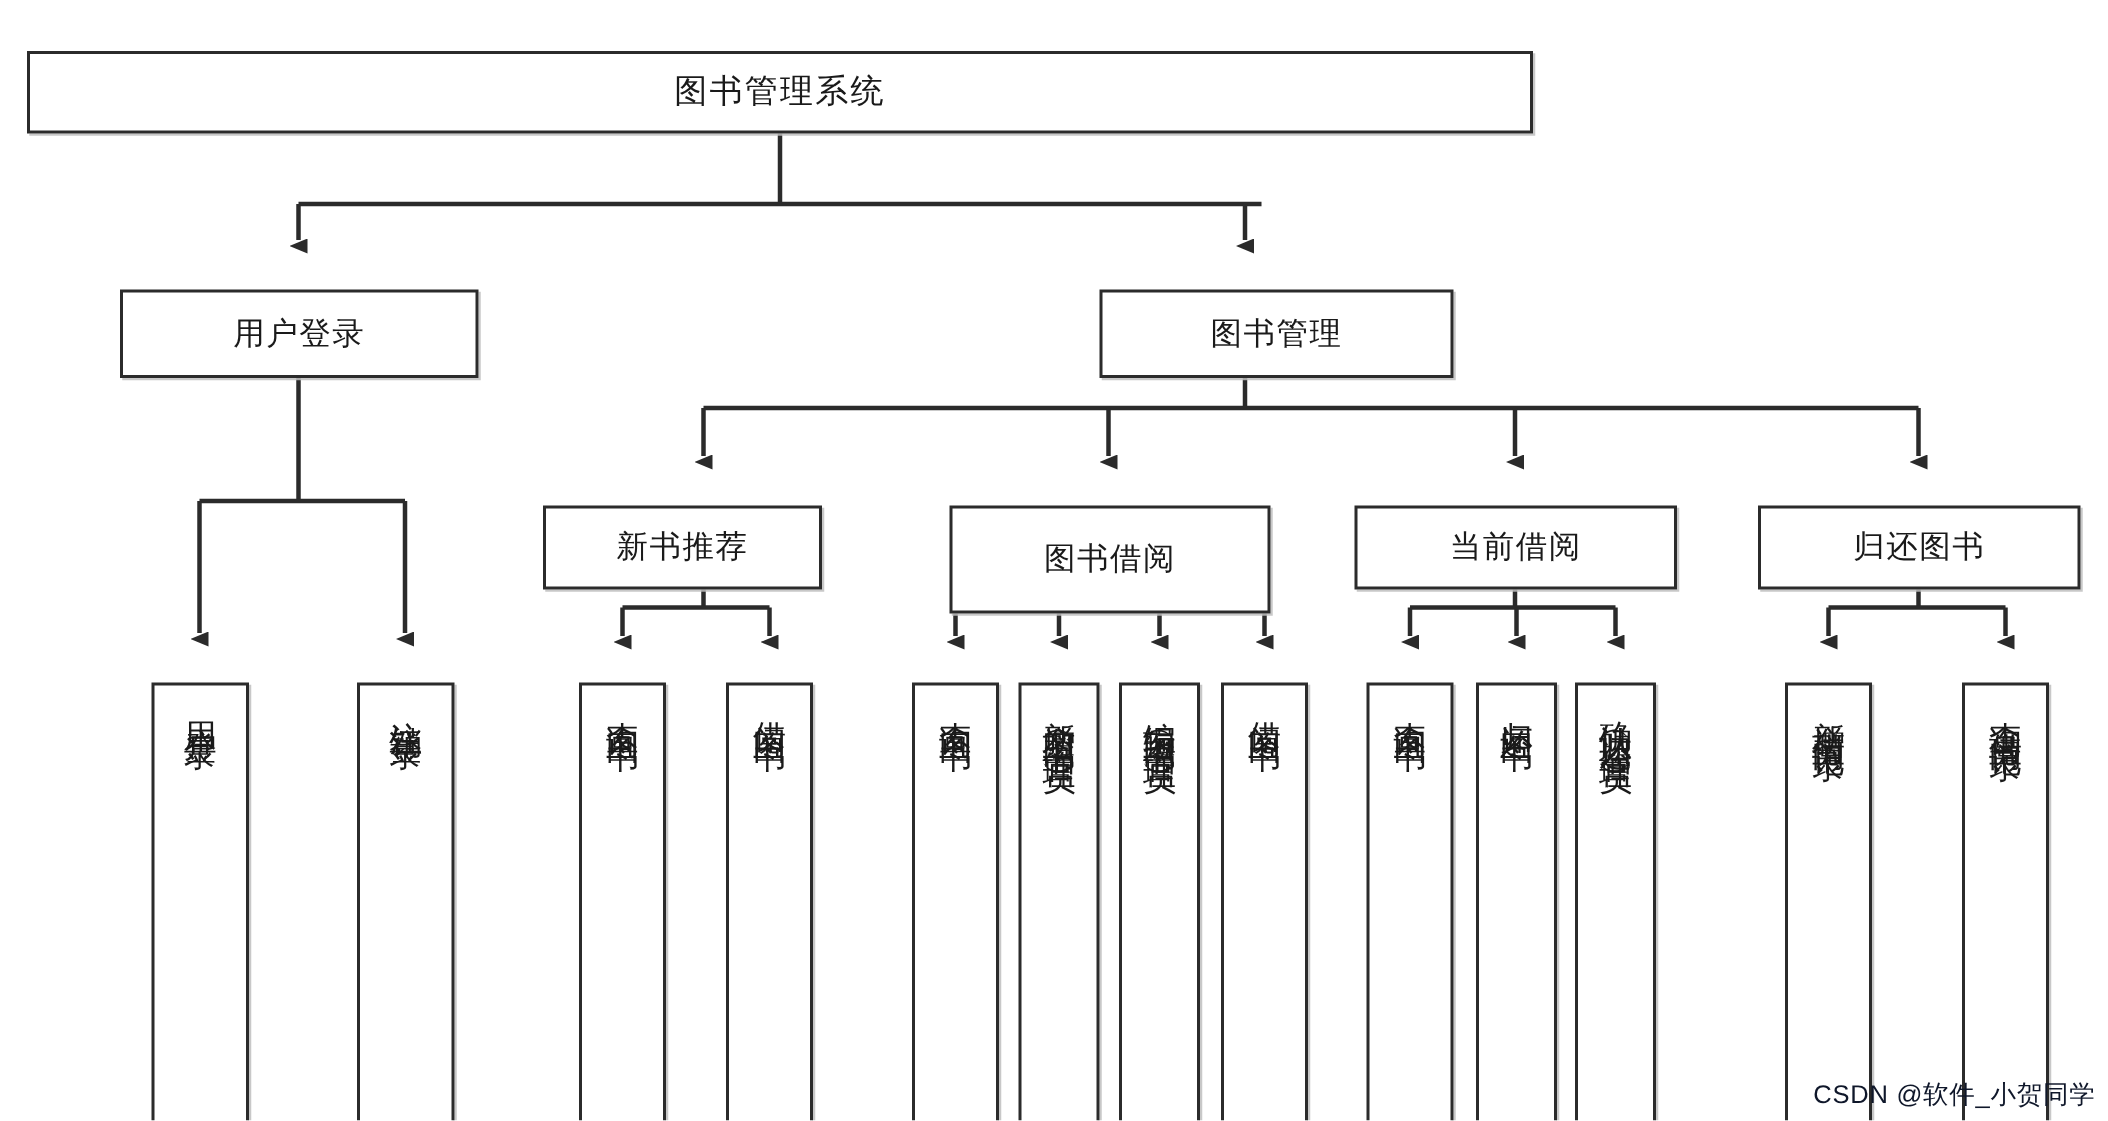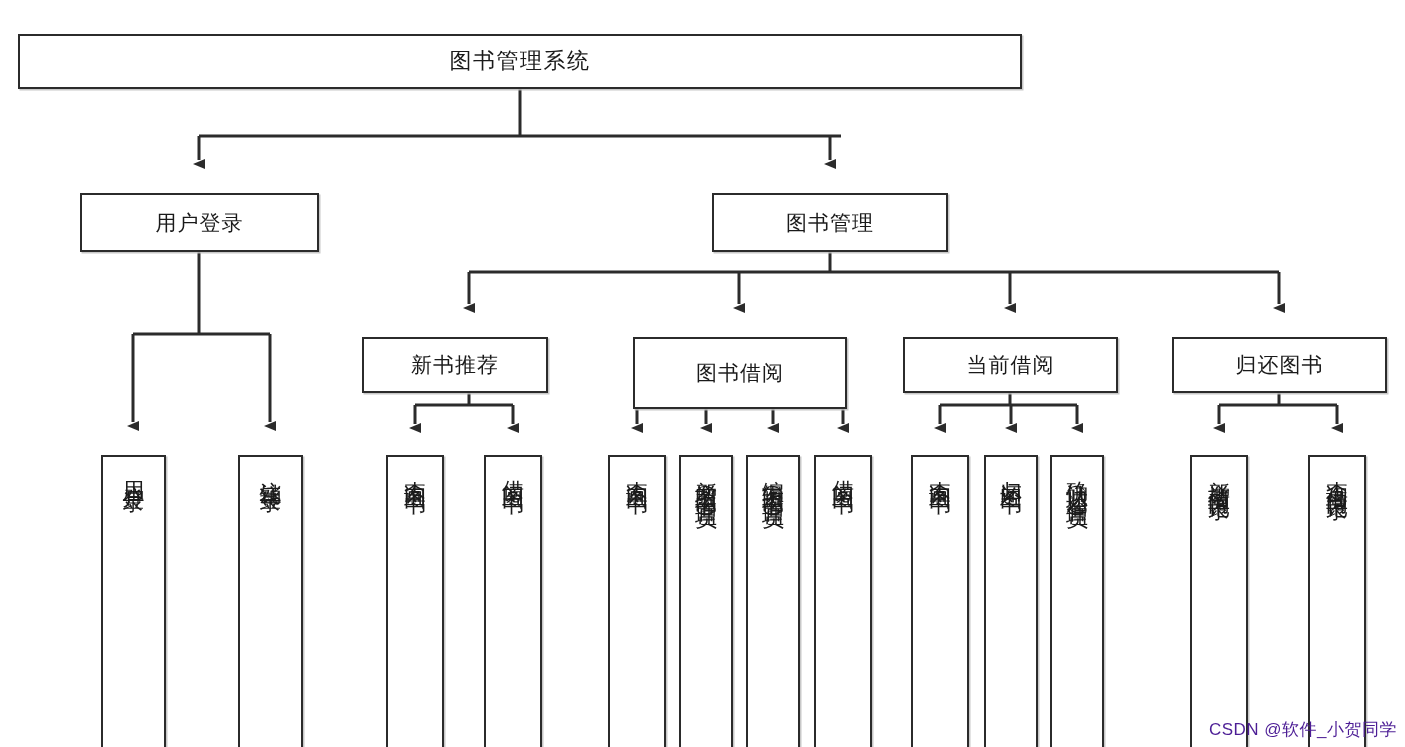--- a/index.html
+++ b/index.html
@@ -63,21 +63,21 @@
     text-orientation: upright;
     font-size: 22px;
     letter-spacing: 4px;
     line-height: 1;
   }
   .watermark {
     position: absolute;
     right: 8px;
     bottom: 6px;
     font-size: 17px;
-    color: #4c1d95;
+    color: #0f172a;
     letter-spacing: 0.5px;
     white-space: nowrap;
     user-select: none;
   }
 </style>
 </head>
 <body>
 
 <div id="diagram-canvas">
 
@@ -131,21 +131,21 @@
     </g>
   </svg>
 
   <div class="node horizontal root" id="node-root" style="left: 18px; top: 14px; width: 1004px; height: 55px;">
     <span class="node-label">图书管理系统</span>
   </div>
 
   <div class="node horizontal" id="node-l1-0" style="left: 80px; top: 173px; width: 239px; height: 59px;">
     <span class="node-label">用户登录</span>
   </div>
-  <div class="node horizontal" id="node-l1-1" style="left: 712px; top: 173px; width: 236px; height: 59px;">
+  <div class="node horizontal" id="node-l1-1" style="left: 733px; top: 173px; width: 236px; height: 59px;">
     <span class="node-label">图书管理</span>
   </div>
 
   <div class="node horizontal" id="node-l2-0" style="left: 362px; top: 317px; width: 186px; height: 56px;">
     <span class="node-label">新书推荐</span>
   </div>
   <div class="node horizontal" id="node-l2-1" style="left: 633px; top: 317px; width: 214px; height: 72px;">
     <span class="node-label">图书借阅</span>
   </div>
   <div class="node horizontal" id="node-l2-2" style="left: 903px; top: 317px; width: 215px; height: 56px;">

